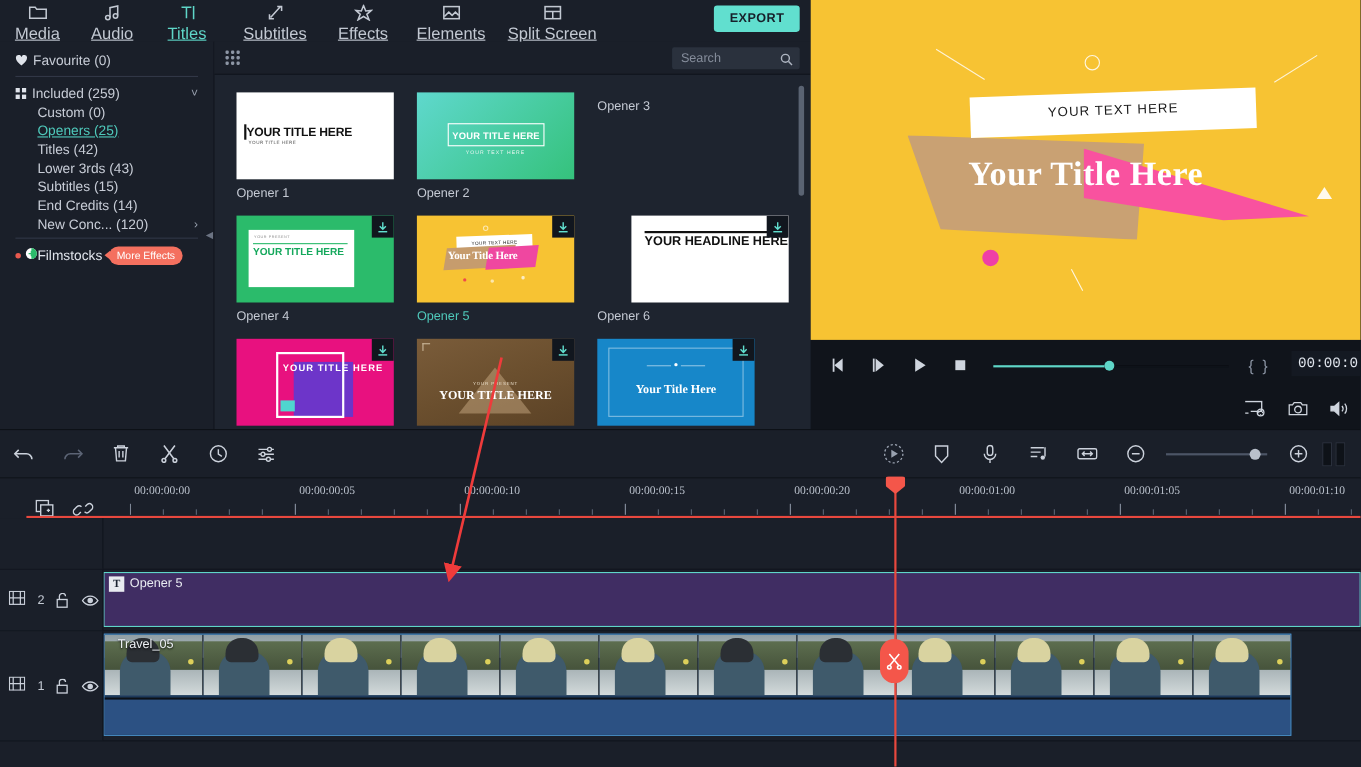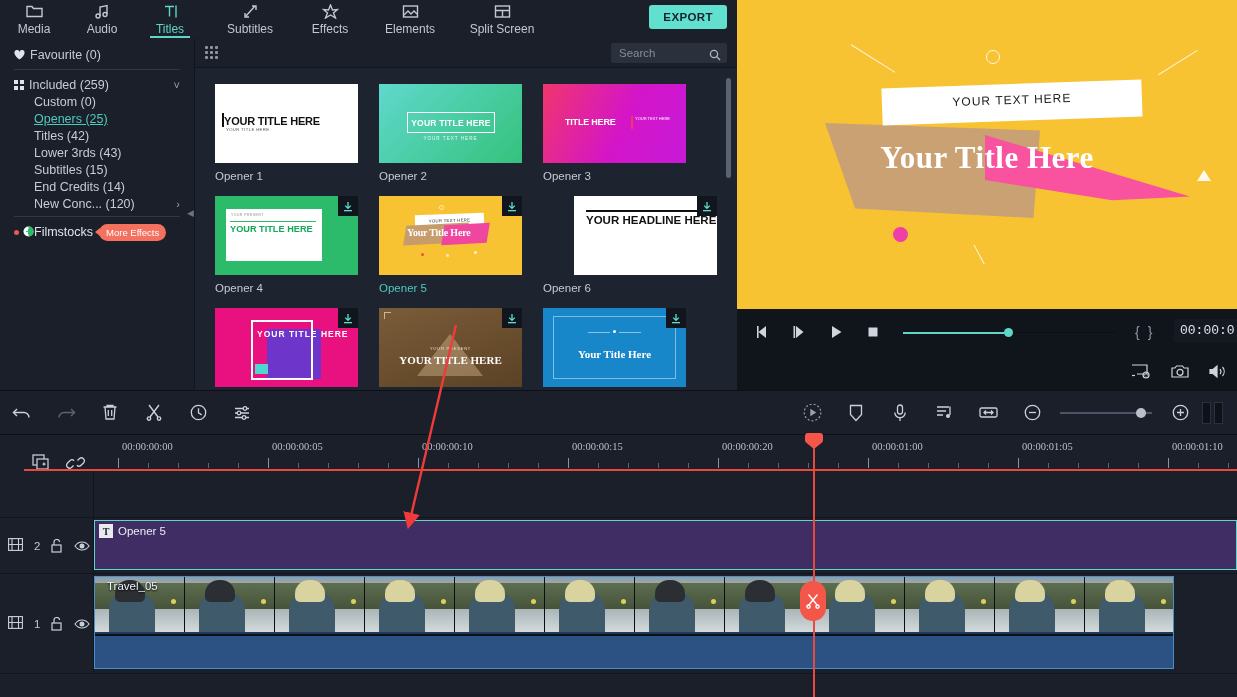--- a/index.html
+++ b/index.html
@@ -16,21 +16,21 @@
   .topbar {
     position: absolute; left: 0; top: 0; width: 737px; height: 38px;
     background: #1a1f29;
     display: flex; align-items: flex-start;
   }
   .nav-item {
     display: flex; flex-direction: column; align-items: center; justify-content: flex-start;
     width: 68px; padding-top: 2px; cursor: pointer; position: relative;
   }
   .nav-item .ico { height: 18px; display: flex; align-items: center; justify-content: center; }
-  .nav-item .lbl { font-size: 12px; color: #c2c8d2; margin-top: 2px; white-space: nowrap; }
+  .nav-item .lbl { font-size: 15px; color: #c2c8d2; margin-top: 2px; white-space: nowrap; text-decoration: underline; }
   .nav-item.active .lbl { color: #5fd6c8; }
   .nav-item.active .ico svg { stroke: #5fd6c8; }
   .nav-item.active::after {
     content: ""; position: absolute; bottom: -2px; left: 14px; width: 40px; height: 2px; background: #5fd6c8;
   }
   .nav-item.wide { width: 92px; }
   .nav-item svg { stroke: #c2c8d2; fill: none; stroke-width: 1.4; }
 
   .export-btn {
     position: absolute; right: 10px; top: 5px;
@@ -446,25 +446,20 @@
           <div class="thumb t2">
             <div class="box">
                 <span>YOUR TITLE HERE</span>
               </div>
             <div class="sub">YOUR TEXT HERE</div>
           </div>
           <div class="cap">Opener 2</div>
         </div>
 
         <div class="tile">
-          <div class="thumb t3">
-            <span class="ttl">TITLE HERE</span>
-            <span class="bar"></span>
-            <span class="sub">YOUR TEXT HERE</span>
-          </div>
           <div class="cap">Opener 3</div>
         </div>
 
         <div class="tile">
           <div class="thumb t4">
             <div class="card"></div>
             <span class="tiny">YOUR PRESENT</span>
             <span class="rule"></span>
             <span class="ttl">YOUR TITLE HERE</span>
             <span class="dl">

